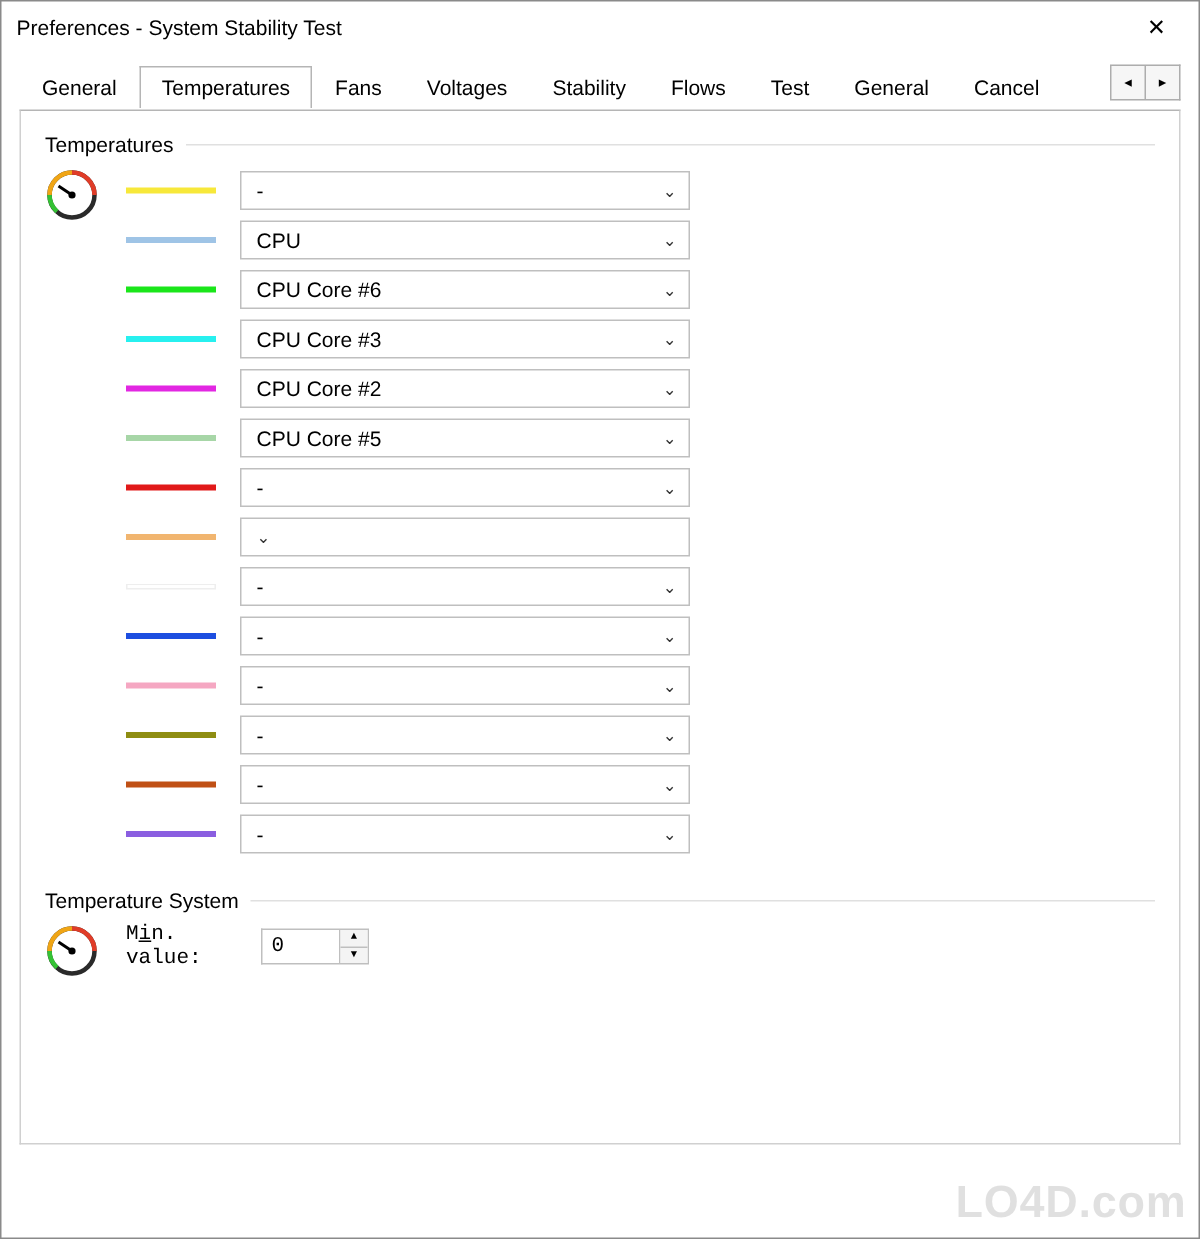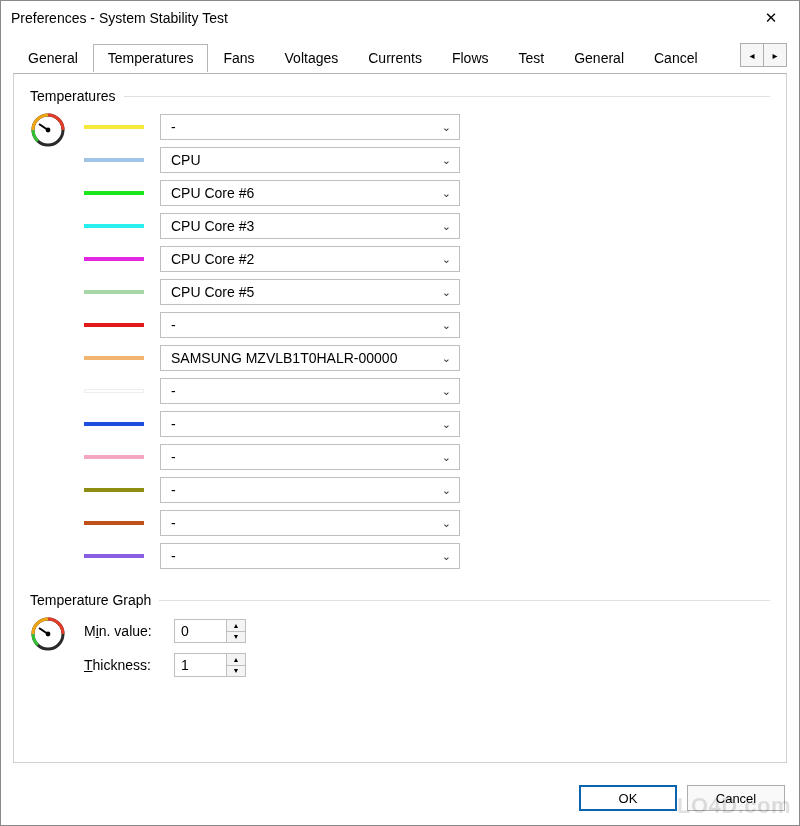--- a/index.html
+++ b/index.html
@@ -19,53 +19,53 @@
   .section-head .label{font-size:14px;margin-right:8px;white-space:nowrap;}
   .section-head .rule{flex:1;height:1px;background:#e0e0e0;}
   .gauge{width:36px;height:36px;flex:0 0 36px;}
   .rows{display:flex;align-items:flex-start;}
   .rows .list{margin-left:18px;}
   .row{display:flex;align-items:center;height:30px;margin-bottom:3px;}
   .swatch{width:60px;height:4px;margin-right:16px;}
   .combo{width:300px;height:26px;border:1px solid #bfbfbf;background:#fff;display:flex;align-items:center;justify-content:space-between;padding:0 8px 0 10px;font-size:14px;box-sizing:border-box;cursor:default;}
   .combo .chev{font-size:11px;color:#333;}
   .graph-section{margin-top:18px;}
-  .graph-rows{display:flex;align-items:flex-start;}
+  .graph-rows{display:flex;align-items:flex-start;font-family:Liberation Mono, monospace;}
   .graph-fields{margin-left:18px;}
   .grow{display:flex;align-items:center;height:30px;margin-bottom:4px;}
   .glabel{width:90px;font-size:14px;}
   .glabel .ul{text-decoration:underline;}
   .spinner{display:flex;align-items:stretch;height:24px;}
   .spinner input{width:52px;height:24px;border:1px solid #bfbfbf;border-right:none;padding:0 6px;font-size:14px;font-family:inherit;box-sizing:border-box;text-align:left;}
   .spinbtns{display:flex;flex-direction:column;width:18px;border:1px solid #bfbfbf;}
   .spinbtns div{flex:1;display:flex;align-items:center;justify-content:center;font-size:7px;background:#f4f4f4;cursor:default;}
   .spinbtns div:first-child{border-bottom:1px solid #bfbfbf;}
   .footer{display:flex;justify-content:flex-end;gap:10px;padding:10px 14px 14px 0;}
   .footer button{width:98px;height:26px;border:1px solid #adadad;background:#f9f9f9;font-family:inherit;font-size:13px;cursor:default;}
   .footer button.primary{border:2px solid #0a64ad;background:#fff;}
-  .watermark{position:absolute;right:8px;bottom:6px;font-size:22px;font-weight:600;color:rgba(0,0,0,0.12);letter-spacing:0.5px;pointer-events:none;}
+  .watermark{position:absolute;right:8px;bottom:6px;font-size:30px;font-weight:600;color:rgba(0,0,0,0.12);letter-spacing:0.5px;pointer-events:none;}
 </style>
 </head>
 <body>
 
 <div class="window">
   <div class="titlebar">
     <div class="title">Preferences - System Stability Test</div>
     <div class="close">
         <span>✕</span>
       </div>
   </div>
 
   <div class="body">
     <div class="tabstrip">
       <div class="tab">General</div>
       <div class="tab active">Temperatures</div>
       <div class="tab">Fans</div>
       <div class="tab">Voltages</div>
-      <div class="tab">Currents</div>
+      <div class="tab">Stability</div>
       <div class="tab">Flows</div>
       <div class="tab">Test</div>
       <div class="tab">General</div>
       <div class="tab">Cancel</div>
       <div class="tabscroll">
         <div class="btn">
             <span>◂</span>
           </div>
         <div class="btn">
             <span>▸</span>
@@ -134,21 +134,20 @@
             <div class="row">
               <div class="swatch" style="background: rgb(225, 25, 25);"></div>
               <div class="combo">
                 <span>-</span>
                 <span class="chev">⌄</span>
               </div>
             </div>
             <div class="row">
               <div class="swatch" style="background: rgb(241, 181, 111);"></div>
               <div class="combo">
-                <span>SAMSUNG MZVLB1T0HALR-00000</span>
                 <span class="chev">⌄</span>
               </div>
             </div>
             <div class="row">
               <div class="swatch" style="background: rgb(255, 255, 255); box-shadow: rgb(238, 238, 238) 0px 0px 0px 1px inset;"></div>
               <div class="combo">
                 <span>-</span>
                 <span class="chev">⌄</span>
               </div>
             </div>
@@ -185,21 +184,21 @@
               <div class="combo">
                 <span>-</span>
                 <span class="chev">⌄</span>
               </div>
             </div>
           </div>
       </div>
 
       <div class="graph-section">
         <div class="section-head">
-          <span class="label">Temperature Graph</span>
+          <span class="label">Temperature System</span>
           <div class="rule"></div>
         </div>
         <div class="graph-rows">
           <svg class="gauge" viewBox="0 0 36 36">
             <circle cx="18" cy="18" r="15" fill="none" stroke="#2a2a2a" stroke-width="3"></circle>
             <path d="M18 3 A15 15 0 0 1 33 18" fill="none" stroke="#e03c28" stroke-width="3"></path>
             <path d="M3 18 A15 15 0 0 1 18 3" fill="none" stroke="#f0a515" stroke-width="3"></path>
             <path d="M8 29 A15 15 0 0 1 3 18" fill="none" stroke="#34c234" stroke-width="3"></path>
             <line x1="18" y1="18" x2="9" y2="12" stroke="#000" stroke-width="2"></line>
             <circle cx="18" cy="18" r="2.4" fill="#000"></circle>
@@ -208,35 +207,21 @@
             <div class="grow">
               <span class="glabel"><span>M</span><span class="ul">i</span><span>n. value:</span></span>
               <div class="spinner">
                 <input value="0" style="">
                 <div class="spinbtns">
                   <div>▲</div>
                   <div>▼</div>
                 </div>
               </div>
             </div>
-            <div class="grow">
-              <span class="glabel"><span class="ul">T</span><span>hickness:</span></span>
-              <div class="spinner">
-                <input value="1" style="">
-                <div class="spinbtns">
-                  <div>▲</div>
-                  <div>▼</div>
-                </div>
-              </div>
-            </div>
           </div>
         </div>
       </div>
     </div>
   </div>
 
-  <div class="footer">
-    <button class="primary">OK</button>
-    <button>Cancel</button>
-  </div>
 
   <div class="watermark">LO4D.com</div>
 </div>
 
 </body></html>

